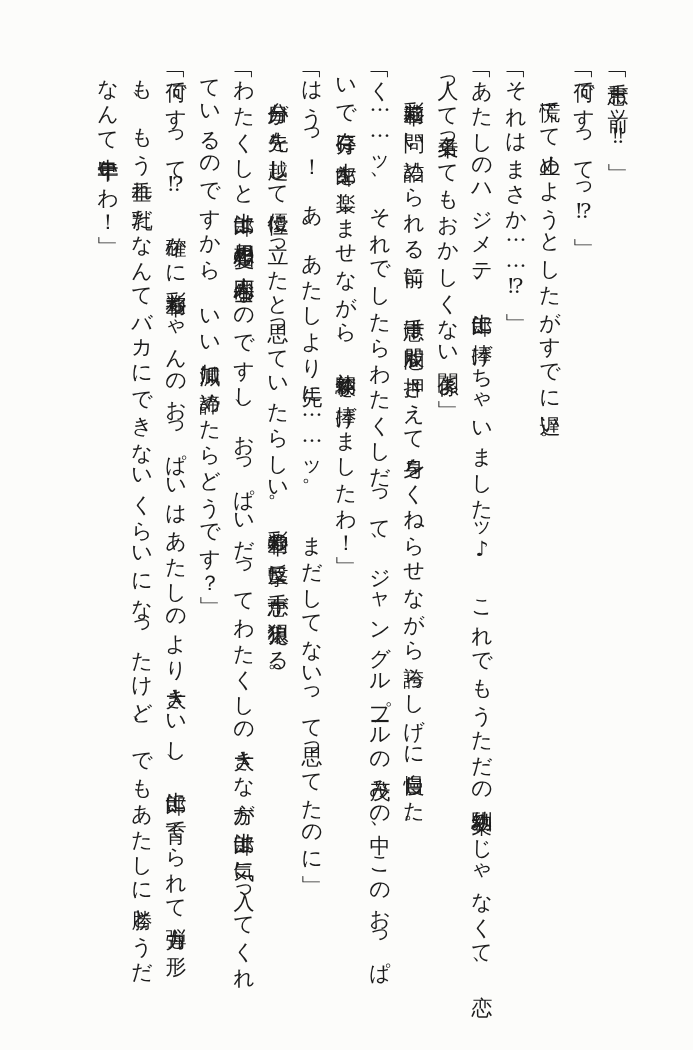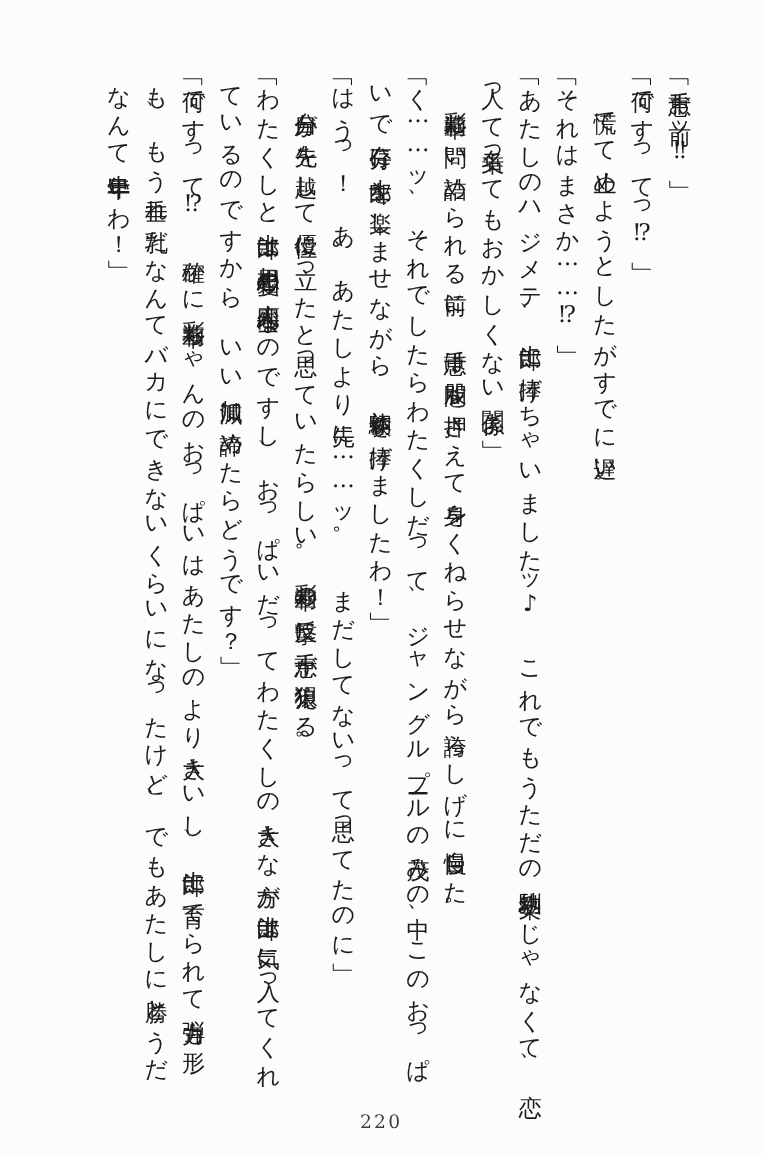--- a/index.html
+++ b/index.html
@@ -59,14 +59,13 @@
       <p class="para indent">慌てて止めようとしたがすでに遅い。</p>
       <p class="para">「それはまさか……⁉」</p>
       <p class="para">「あたしのハジメテ、士郎に捧げちゃいましたッ♪　これでもうただの幼馴染みじゃなくて、恋人って名乗ってもおかしくない関係よ」</p>
       <p class="para indent">彩莉華に問い詰められる前に、千恵は股間を押さえて身をくねらせながら誇らしげに自慢した。</p>
       <p class="para">「く……ッ、それでしたらわたくしだって、ジャングルプールの茂みの中、このおっぱいで存分に士郎を楽しませながら、初体験を捧げましたわ！」</p>
       <p class="para">「はうっ！　あ、あたしより先に……ッ。　まだしてないって思ってたのに」</p>
       <p class="para indent">自分が先を越して優位に立ったと思っていたらしい。彩莉華の反撃に千恵が狼狽える。</p>
       <p class="para">「わたくしと士郎は相思相愛の恋人同士なのですし、おっぱいだってわたくしの大きな方が士郎は気に入ってくれているのですから、いい加減に諦めたらどうです？」</p>
       <p class="para">「何ですって⁉　確かに彩莉華ちゃんのおっぱいはあたしのより大きいし、士郎に育てられて弾力も形も、もう垂れ乳だなんてバカにできないくらいになったけど、でもあたしに勝とうだなんて十年早いわ！」</p>
     </div>
-  <div class="page-number">220</div>
 </div>
 
 </body></html>

